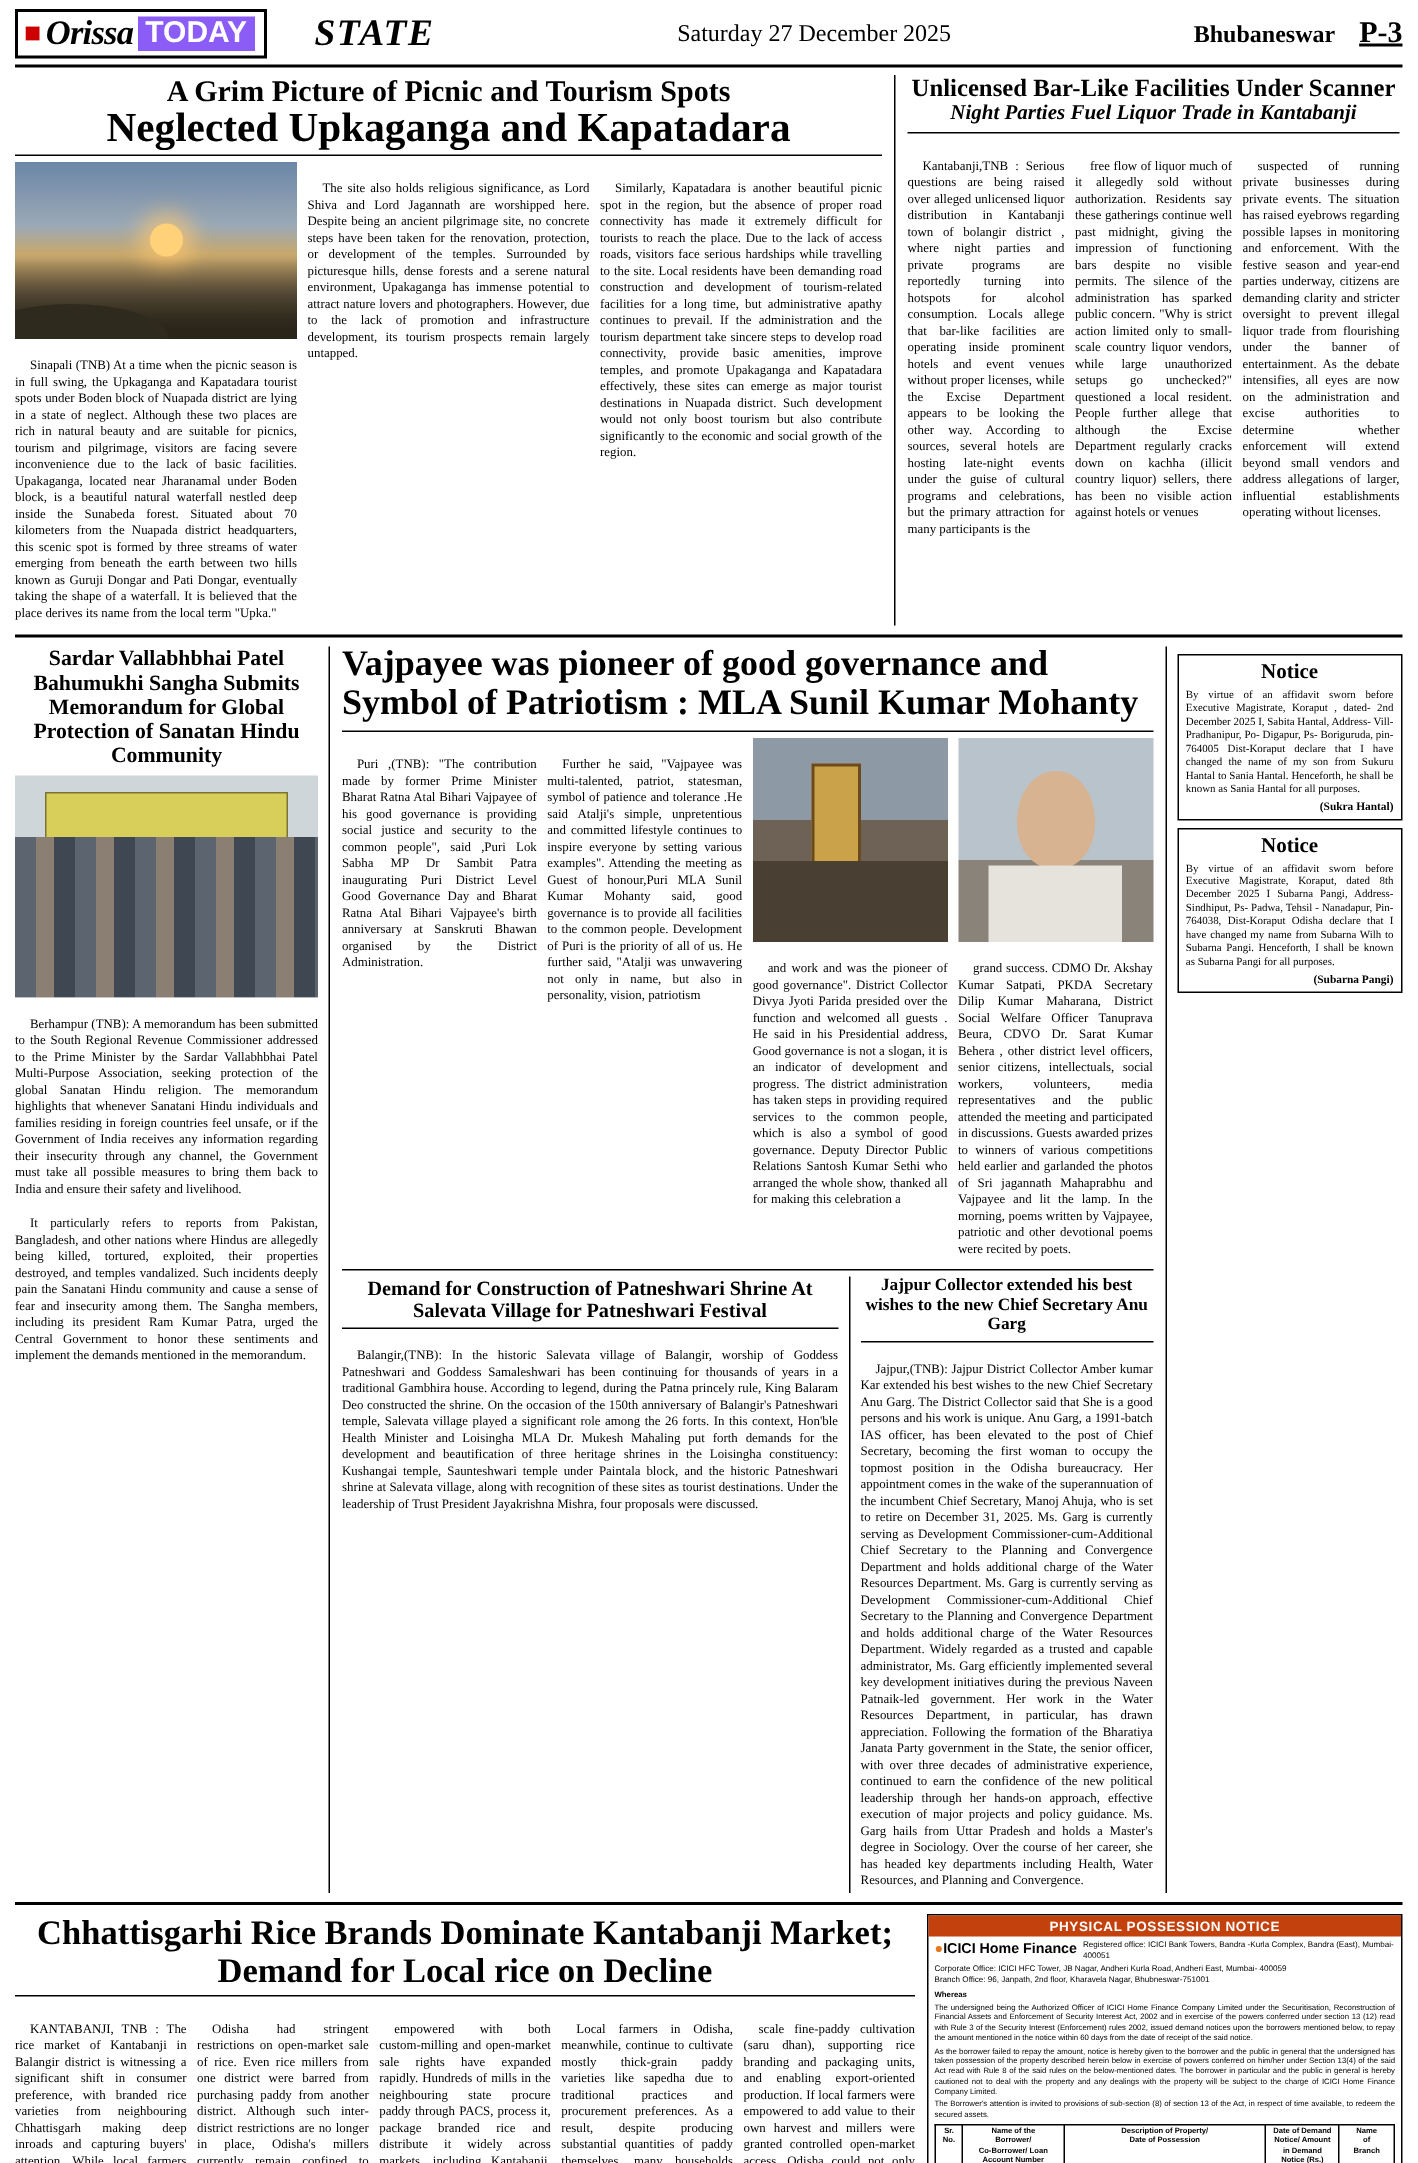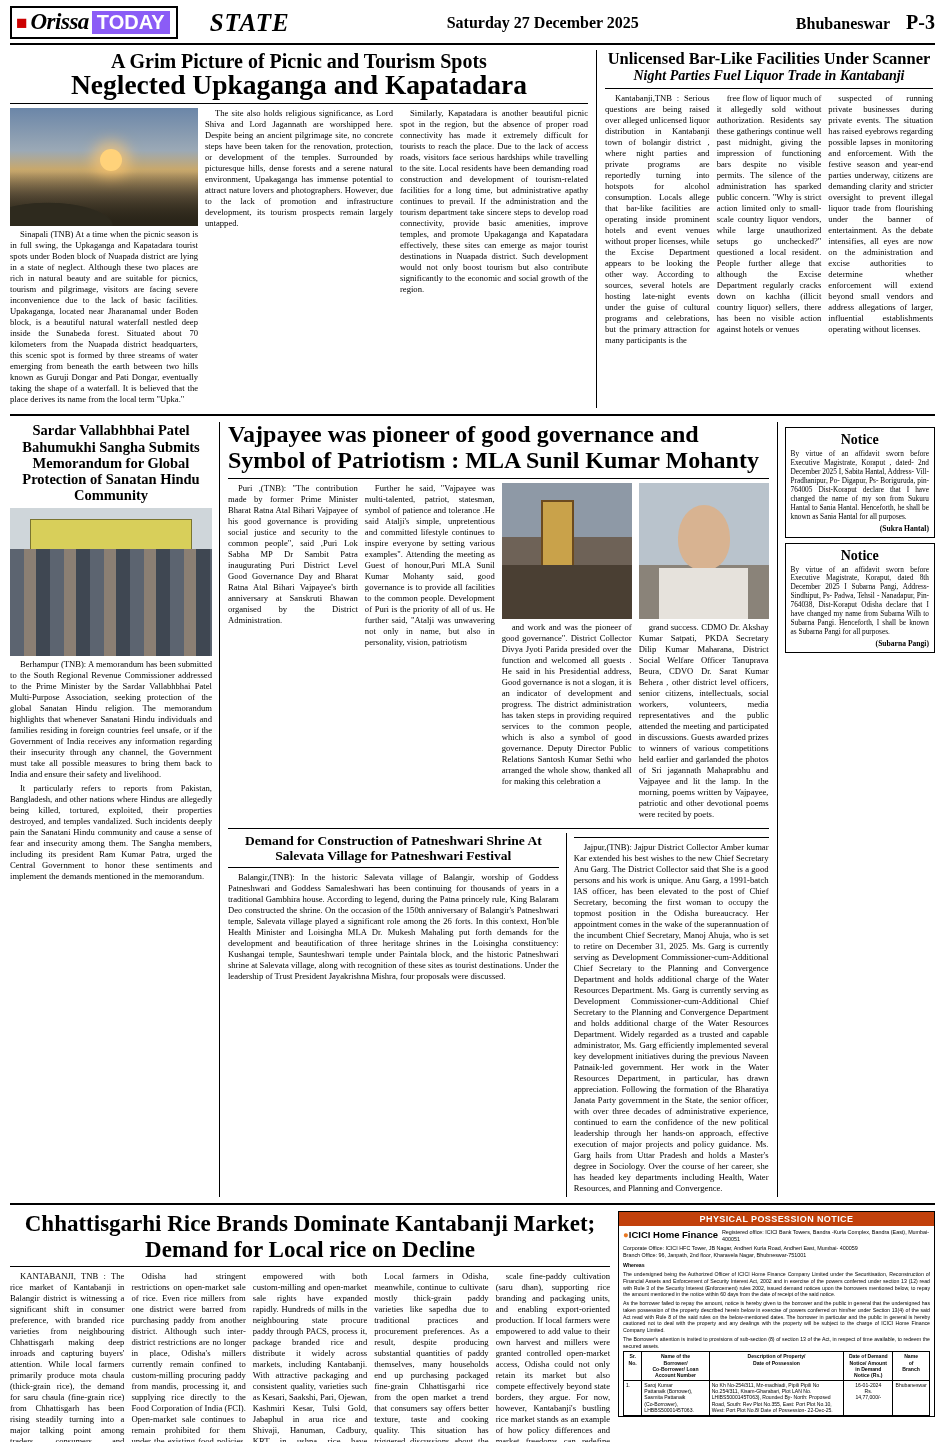--- a/index.html
+++ b/index.html
@@ -57,46 +57,47 @@
   .mast-state {
     font-family: "Liberation Serif", serif;
     font-weight: bold;
     font-size: 25px;
     letter-spacing: 1px;
     margin-left: 28px;
     font-style: italic;
   }
   .mast-date {
     font-family: "Liberation Serif", serif;
-    font-weight: bold;
+    font-weight: normal;
     font-size: 16px;
   }
   .mast-city {
     font-family: "Liberation Serif", serif;
     font-weight: bold;
     font-size: 16px;
   }
   .mast-page {
     font-family: "Liberation Serif", serif;
     font-weight: bold;
     font-size: 20px;
     margin-left: 16px;
+    text-decoration: underline;
   }
 
   
   .hl { border-top: 1px solid #000; }
   .hl2 { border-top: 2px solid #000; }
   .col-text {
     font-size: 8.6px;
     line-height: 1.28;
     text-align: justify;
     hyphens: auto;
     -webkit-hyphens: auto;
   }
-  .col-text p { margin: 0 0 3px 0; text-indent: 10px; }
+  .col-text p { margin: 12px 0 3px 0; text-indent: 10px; }
   .headline {
     font-family: "Liberation Serif", serif;
     font-weight: bold;
     text-align: center;
     line-height: 1.02;
   }
   .subhead {
     font-family: "Liberation Serif", serif;
     font-weight: bold;
     font-style: italic;
@@ -351,20 +352,21 @@
 
       <div class="cols2">
         <div style="width:62%;">
           <div class="headline sub-demand">Demand for Construction of Patneshwari Shrine At Salevata Village for Patneshwari Festival</div>
           <div class="rule-thin"></div>
           <div class="col-text">
               <p>Balangir,(TNB): In the historic Salevata village of Balangir, worship of Goddess Patneshwari and Goddess Samaleshwari has been continuing for thousands of years in a traditional Gambhira house. According to legend, during the Patna princely rule, King Balaram Deo constructed the shrine. On the occasion of the 150th anniversary of Balangir's Patneshwari temple, Salevata village played a significant role among the 26 forts. In this context, Hon'ble Health Minister and Loisingha MLA Dr. Mukesh Mahaling put forth demands for the development and beautification of three heritage shrines in the Loisingha constituency: Kushangai temple, Saunteshwari temple under Paintala block, and the historic Patneshwari shrine at Salevata village, along with recognition of these sites as tourist destinations. Under the leadership of Trust President Jayakrishna Mishra, four proposals were discussed.</p>
             </div>
         </div>
         <div style="width:38%;border-left:1px solid #000;padding-left:7px;">
+          <div class="headline sub-jajpur">Jajpur Collector extended his best wishes to the new Chief Secretary Anu Garg</div>
           <div class="rule-thin"></div>
           <div class="col-text">
               <p>Jajpur,(TNB): Jajpur District Collector Amber kumar Kar extended his best wishes to the new Chief Secretary Anu Garg. The District Collector said that She is a good persons and his work is unique. Anu Garg, a 1991-batch IAS officer, has been elevated to the post of Chief Secretary, becoming the first woman to occupy the topmost position in the Odisha bureaucracy. Her appointment comes in the wake of the superannuation of the incumbent Chief Secretary, Manoj Ahuja, who is set to retire on December 31, 2025. Ms. Garg is currently serving as Development Commissioner-cum-Additional Chief Secretary to the Planning and Convergence Department and holds additional charge of the Water Resources Department. Ms. Garg is currently serving as Development Commissioner-cum-Additional Chief Secretary to the Planning and Convergence Department and holds additional charge of the Water Resources Department. Widely regarded as a trusted and capable administrator, Ms. Garg efficiently implemented several key development initiatives during the previous Naveen Patnaik-led government. Her work in the Water Resources Department, in particular, has drawn appreciation. Following the formation of the Bharatiya Janata Party government in the State, the senior officer, with over three decades of administrative experience, continued to earn the confidence of the new political leadership through her hands-on approach, effective execution of major projects and policy guidance. Ms. Garg hails from Uttar Pradesh and holds a Master's degree in Sociology. Over the course of her career, she has headed key departments including Health, Water Resources, and Planning and Convergence.</p>
             </div>
         </div>
       </div>
     </div>
 
     <div class="mid-right">
       <div class="col-text"></div>

